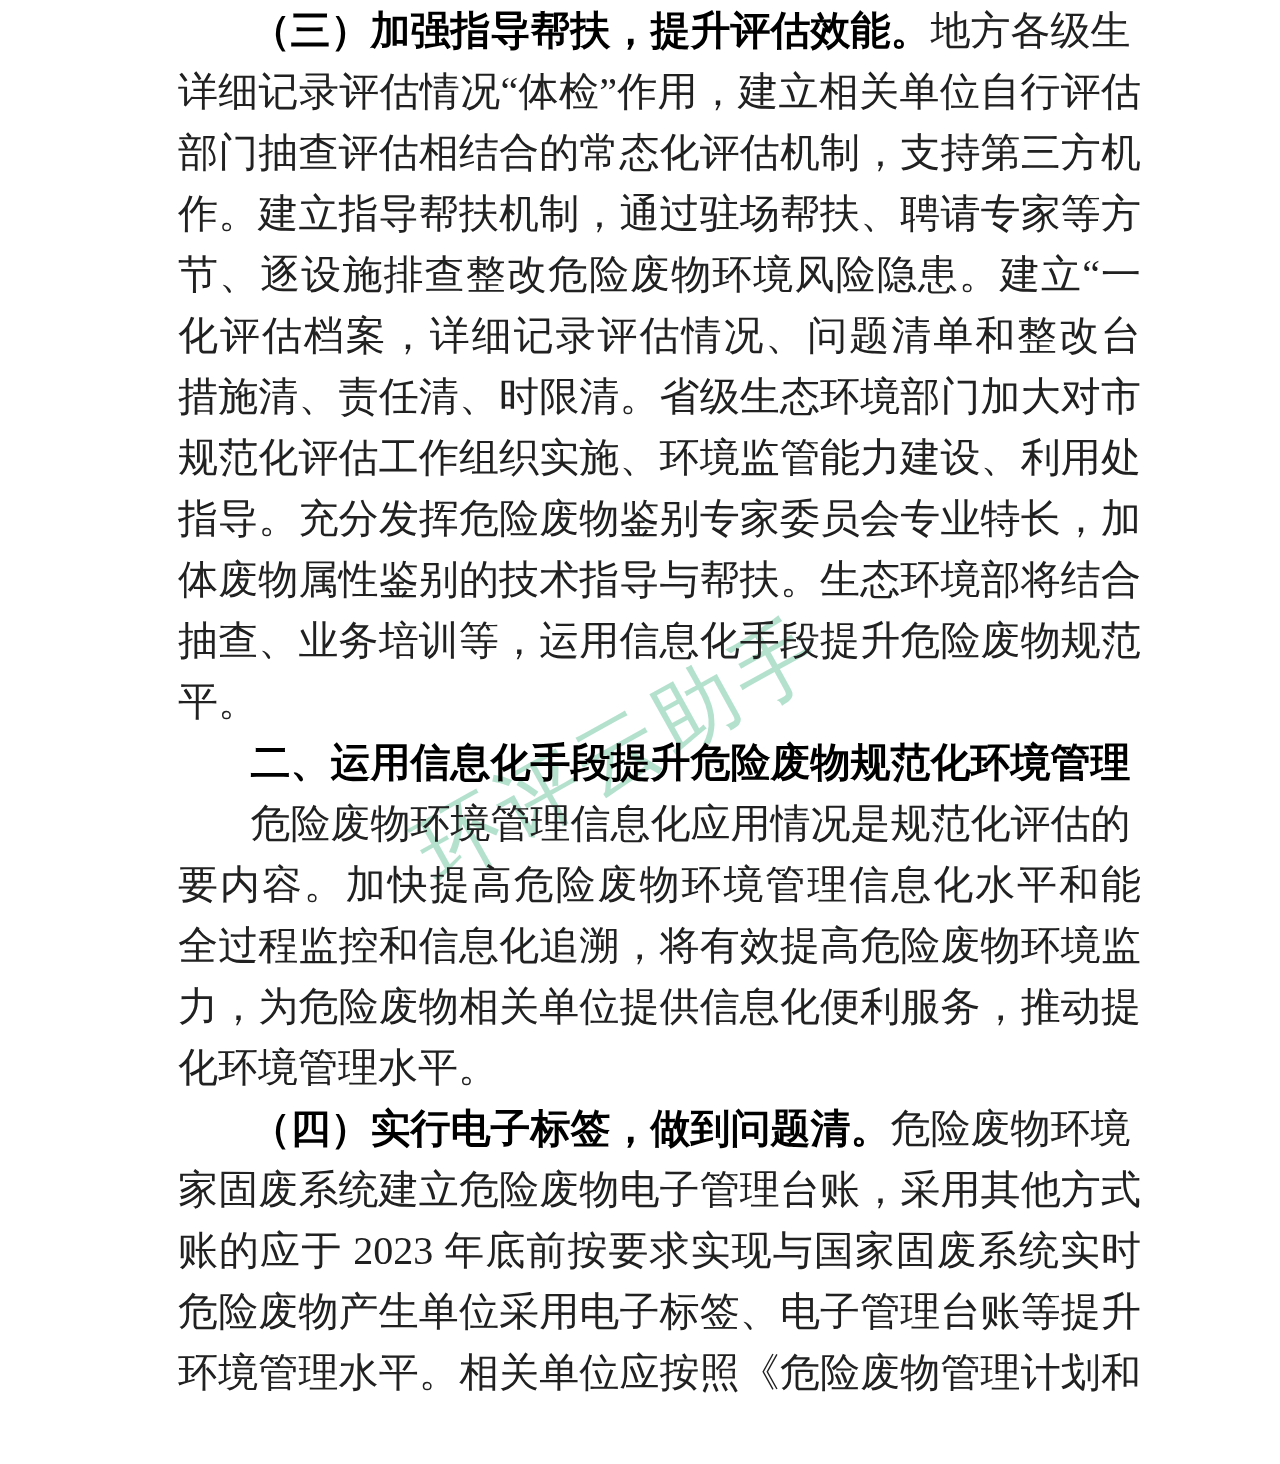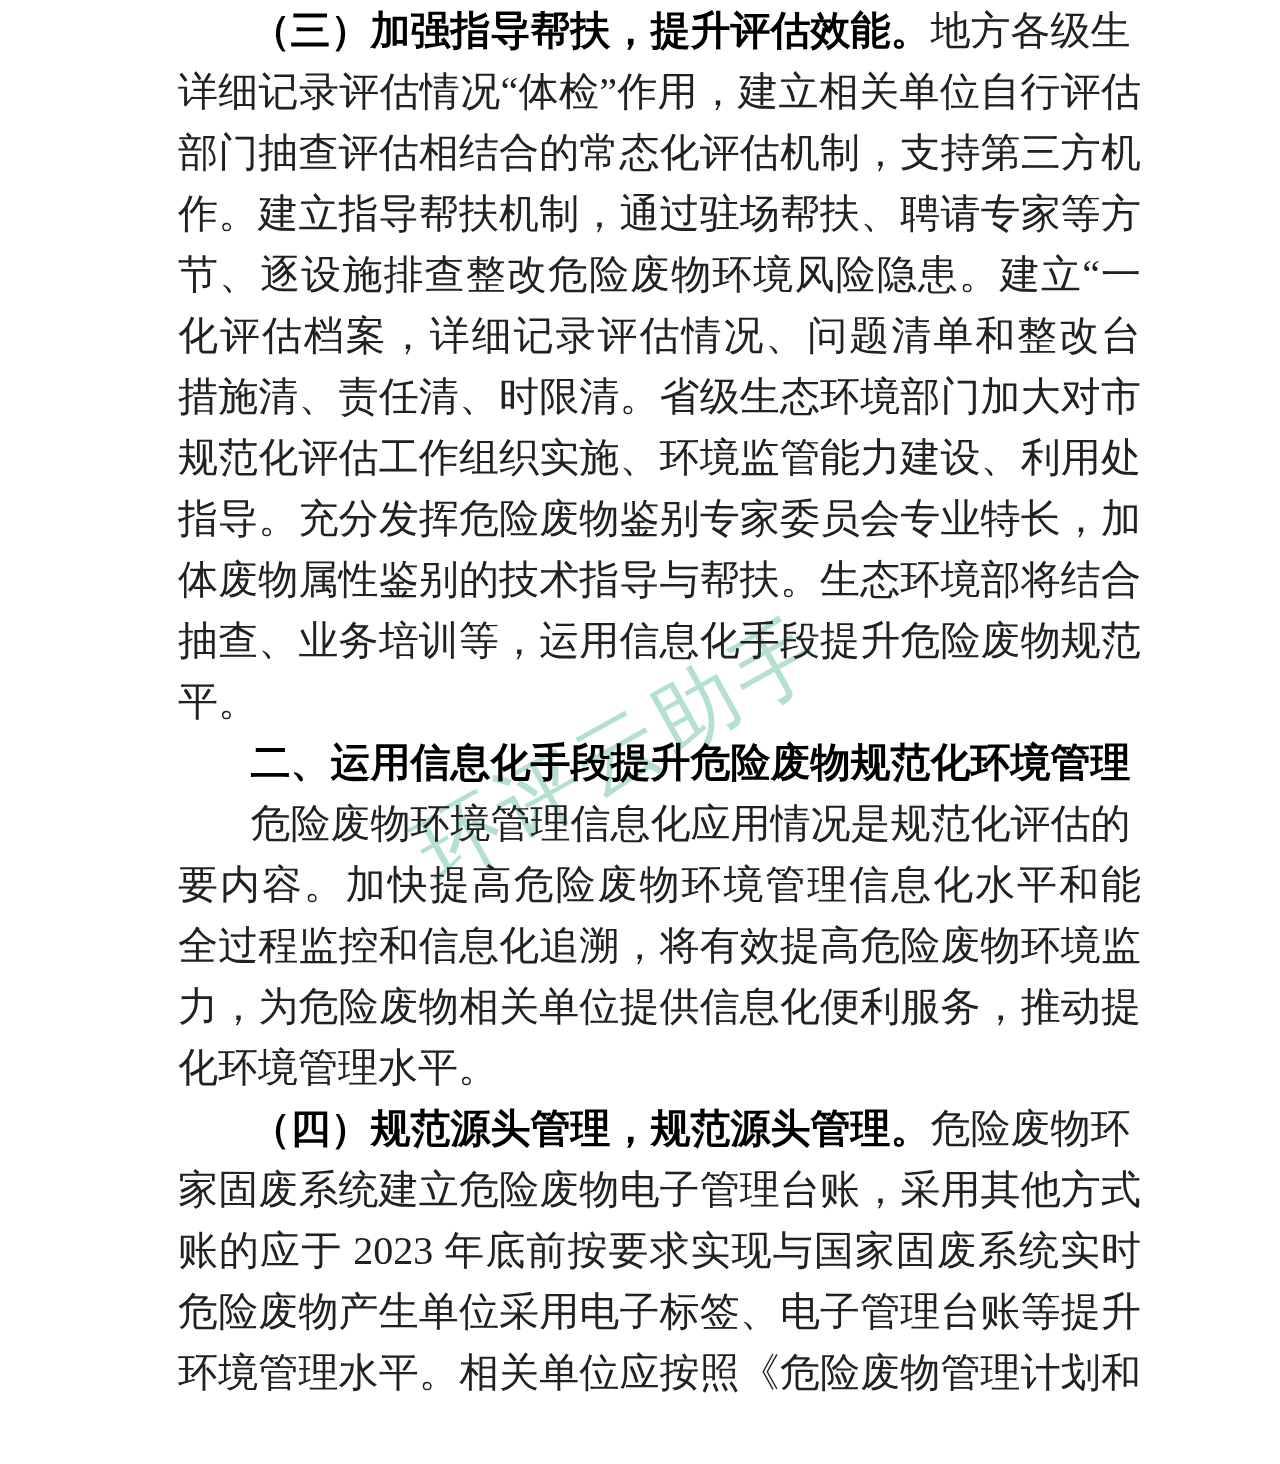--- a/index.html
+++ b/index.html
@@ -97,21 +97,21 @@
     <div class="line indent"><span>危险废物环境管理信息化应用情况是规范化评估的重要指标和主</span></div>
 
     <div class="line"><span>要内容。加快提高危险废物环境管理信息化水平和能力，实现危险废物</span></div>
 
     <div class="line"><span>全过程监控和信息化追溯，将有效提高危险废物环境监管效能和履职能</span></div>
 
     <div class="line"><span>力，为危险废物相关单位提供信息化便利服务，推动提升危险废物规范</span></div>
 
     <div class="line short"><span>化环境管理水平。</span></div>
 
-    <div class="line indent"><span class="bold-run">（四）规范源头管理，规范源头管理。</span><span>危险废物环境重点监管单位</span></div>
+    <div class="line indent"><span class="bold-run">（四）实行电子标签，做到问题清。</span><span>危险废物环境重点监管单位</span></div>
 
 
     <div class="line"><span>家固废系统建立危险废物电子管理台账，采用其他方式建立电子管理台</span></div>
 
     <div class="line"><span>账的应于 2023 年底前按要求实现与国家固废系统实时对接。鼓励其他</span></div>
 
     <div class="line"><span>危险废物产生单位采用电子标签、电子管理台账等提升危险废物信息化</span></div>
 
     <div class="line"><span>环境管理水平。相关单位应按照《危险废物管理计划和管理台账制定技</span></div>
 

